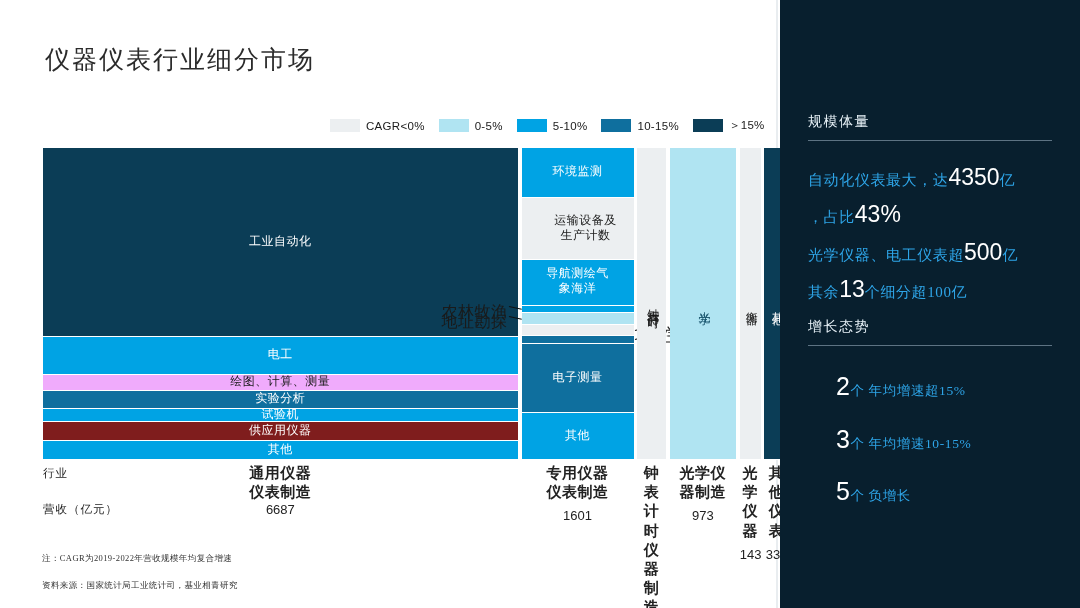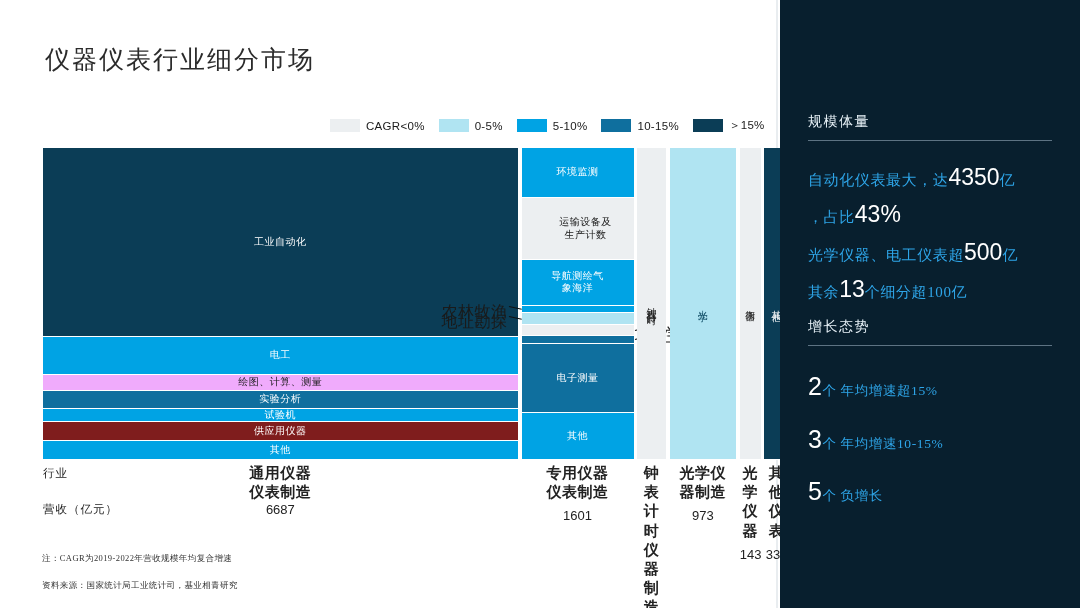--- a/index.html
+++ b/index.html
@@ -40,23 +40,23 @@
   }
   .col{position:absolute;top:0;height:100%;}
   .cell{
     position:absolute;left:0;width:100%;
     box-sizing:border-box;
     display:flex;align-items:center;justify-content:center;
     text-align:center;
     overflow:hidden;
   }
   .cell-label{
-    font-size:10px;line-height:1.25;
+    font-size:12px;line-height:1.25;
     padding:0 3px;
-    font-family:Liberation Sans, sans-serif;
+    font-family:Liberation Mono, monospace;
     letter-spacing:.5px;
   }
   .cell-label.vert{
     writing-mode:vertical-rl;
     letter-spacing:2px;
     line-height:1.1;
   }
 
   
   .anno{
@@ -285,21 +285,21 @@
         </div>
         <div class="rp-line">
           <span>其余</span><span class="big">13</span><span>个细分超100亿</span>
         </div>
       </div>
     </div>
 
     <div class="rp-section" style="top:318px;">
       <div class="rp-head">增长态势</div>
       <div class="rp-rule"></div>
-      <div class="rp-lines" id="growth-rows" style="margin-top:14px;">
+      <div class="rp-lines" id="growth-rows" style="margin-top:14px;margin-left:28px;">
           <div class="rp-line2"><span class="big-lead">2</span><span>个</span>&nbsp;<span>年均增速超15%</span></div>
           <div class="rp-line2"><span class="big-lead">3</span><span>个</span>&nbsp;<span>年均增速10-15%</span></div>
           <div class="rp-line2"><span class="big-lead">5</span><span>个</span>&nbsp;<span>负增长</span></div>
         </div>
     </div>
 
   </div>
 </div>
 
 </body></html>

